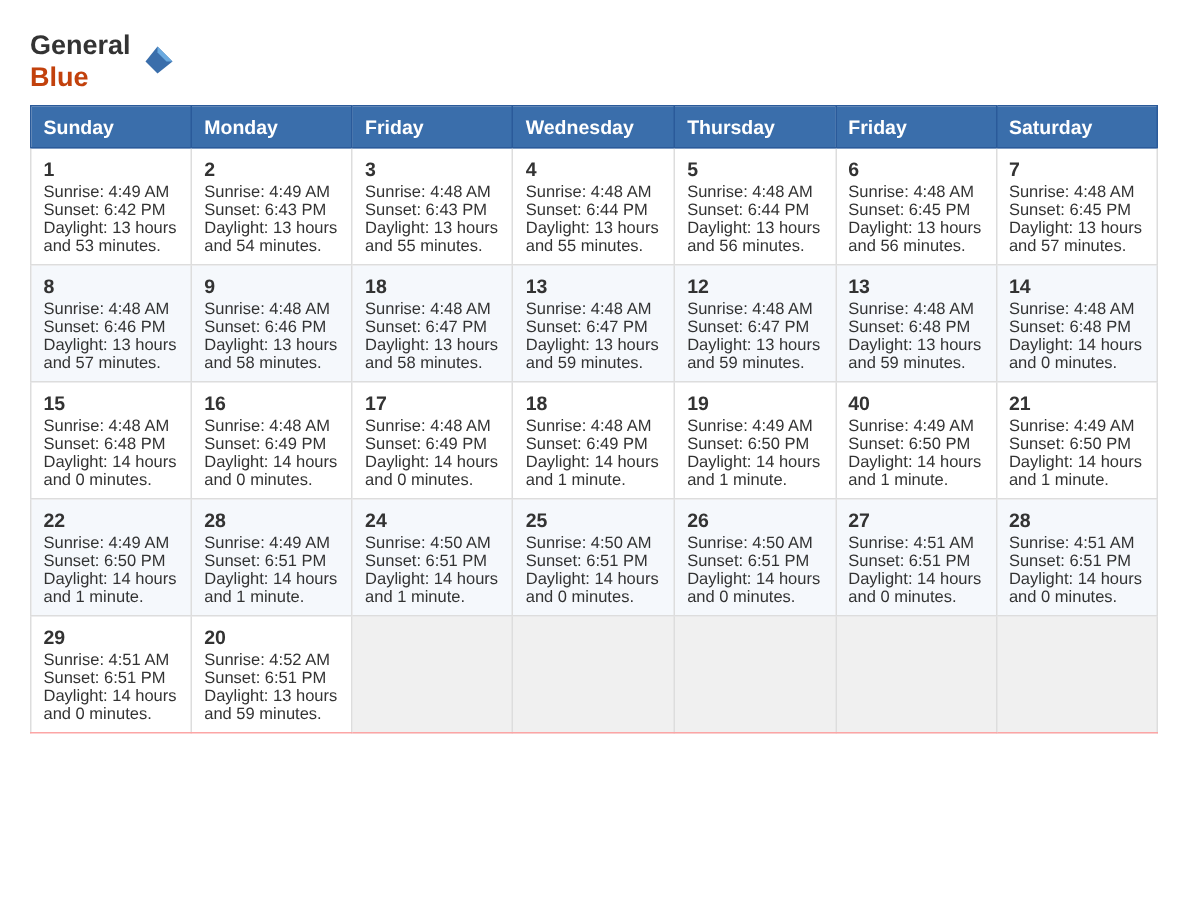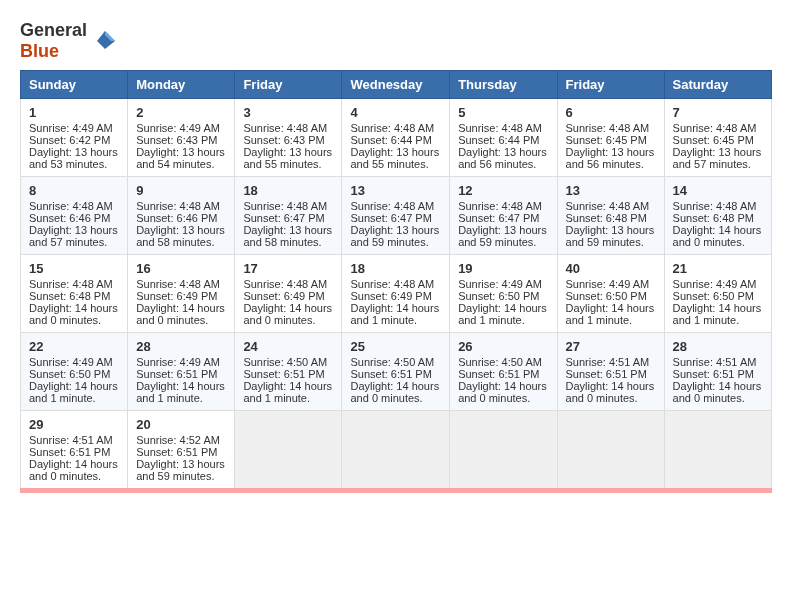--- a/index.html
+++ b/index.html
@@ -79,21 +79,21 @@
     .day-number {
       font-size: 13px;
       font-weight: bold;
       display: block;
       margin-bottom: 2px;
     }
     .cell-empty {
       background: #f0f0f0 !important;
     }
     .last-row td {
-      border-bottom: 5px solid #fca5a5;
+      border-bottom: 1px solid #fca5a5;
     }
   </style>
 </head>
 <body>
 
 <div class="header-area">
   <div class="logo">
     <div>
       <span class="logo-text-general">General</span><br>
       <span class="logo-text-blue">Blue</span>

